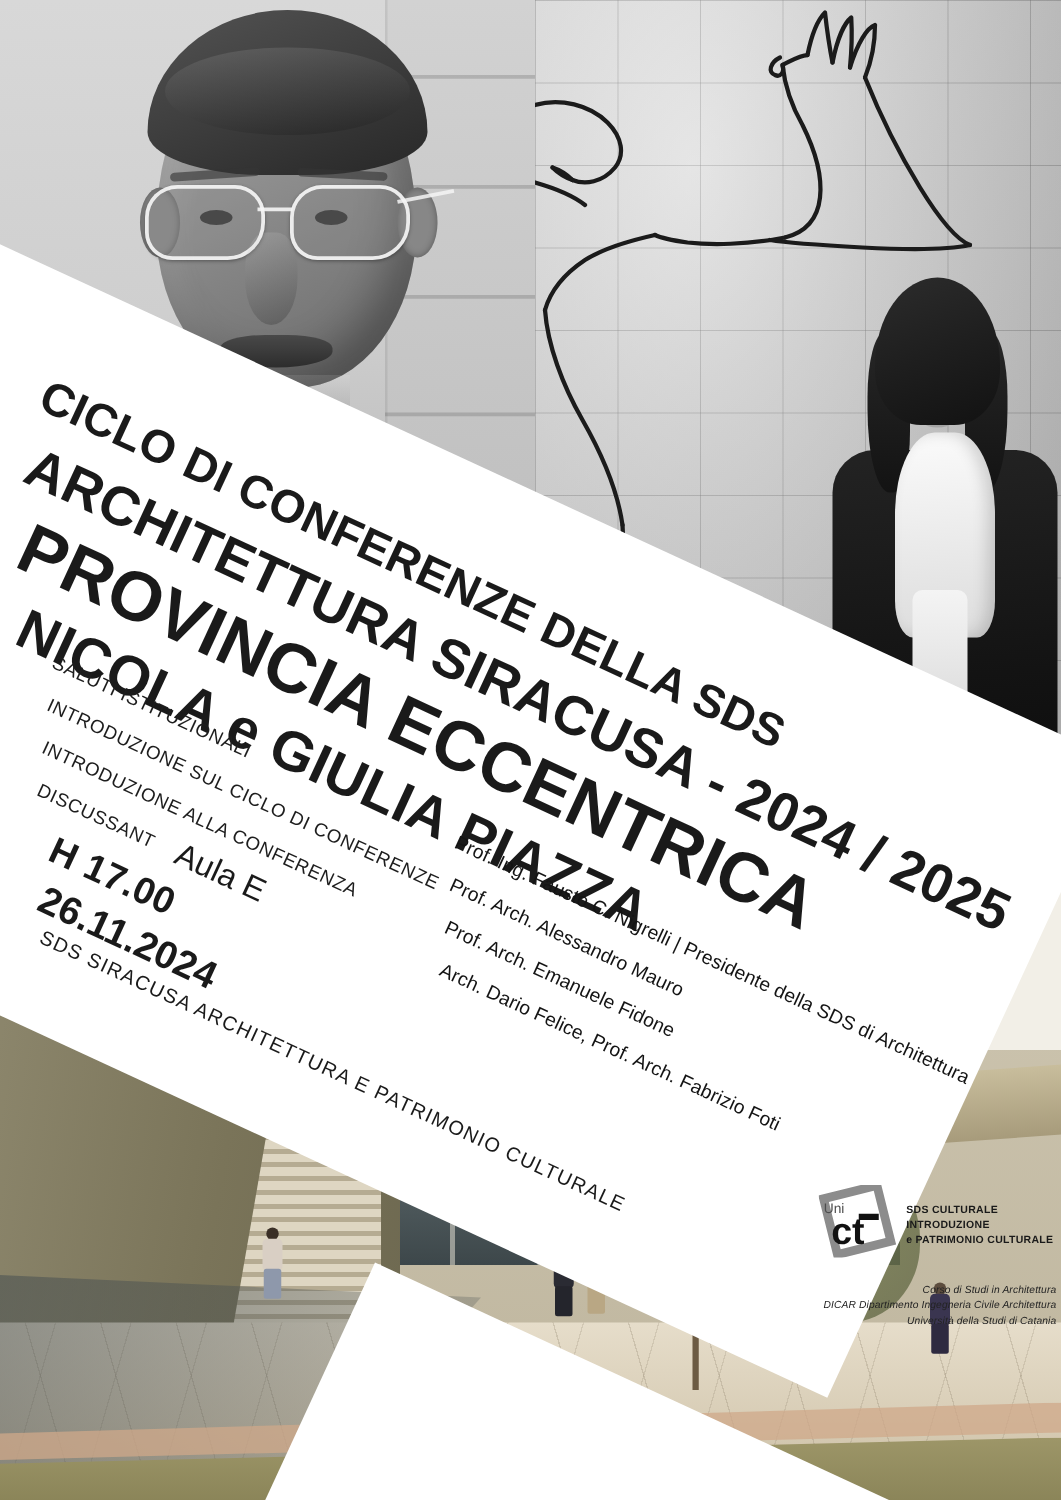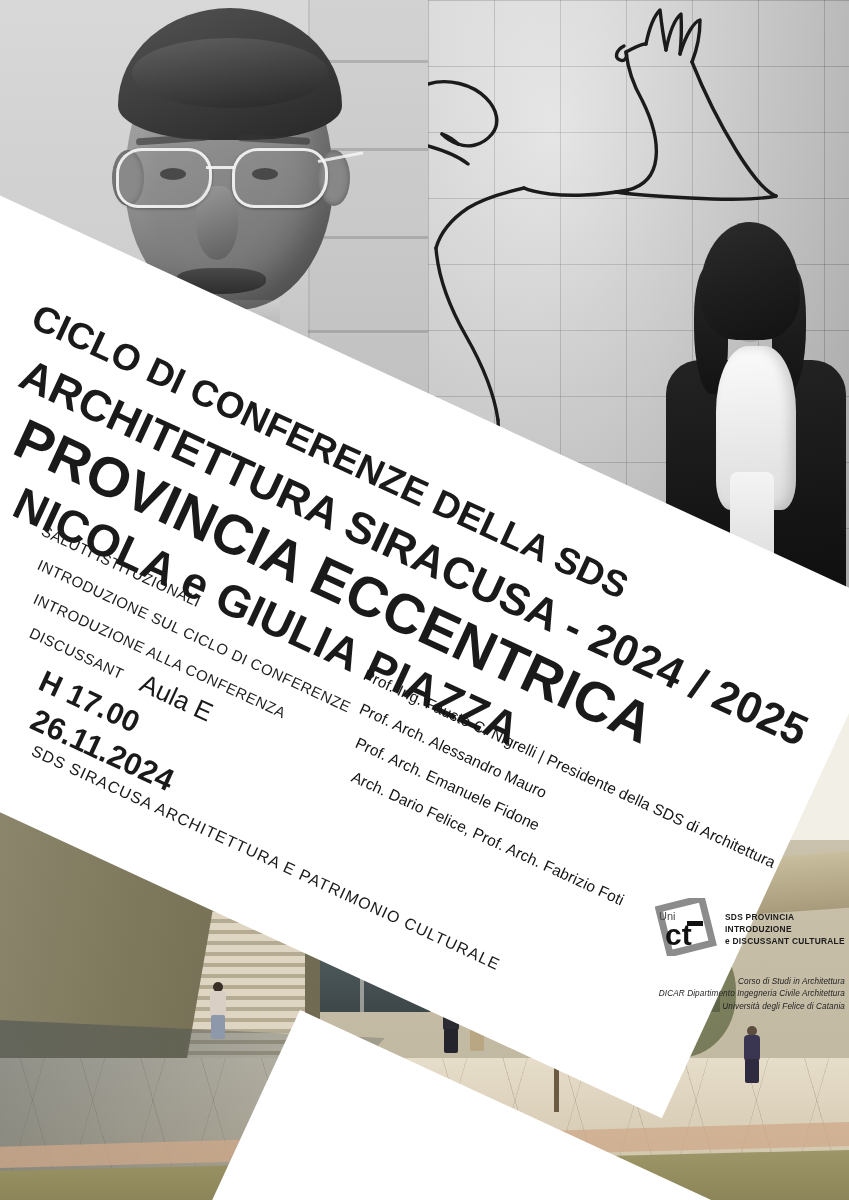--- a/index.html
+++ b/index.html
@@ -425,21 +425,21 @@
   }
   .t-footer{
     font-size:16px;
     font-weight:400;
     letter-spacing:1.1px;
   }
 
   
   .logo-block{
     position:absolute;
-    left:655px; top:898px;
+    left:655px; top:948px;
     width:190px; height:120px;
     z-index:10;
   }
   .logo-row{display:flex;align-items:center;gap:8px;}
   .logo-mark{position:relative;width:62px;height:58px;flex:0 0 auto;}
   .logo-words{
     font-size:8.4px;
     font-weight:700;
     line-height:1.45;
     letter-spacing:.25px;
@@ -632,25 +632,25 @@
         <svg viewBox="0 0 62 58" width="62" height="58">
           <g transform="rotate(-14 31 29)">
             <rect x="9" y="5" width="44" height="46" fill="none" stroke="#8c8c8c" stroke-width="7"></rect>
           </g>
           <text x="4" y="22" font-family="Liberation Sans, sans-serif" font-size="11" fill="#4d4d4d">Uni</text>
           <text x="10" y="47" font-family="Liberation Sans, sans-serif" font-size="30" font-weight="bold" fill="#111111">ct</text>
           <rect x="32" y="23" width="16" height="5" fill="#111111"></rect>
         </svg>
       </div>
       <div class="logo-words">
-        <div>SDS PROVINCIA</div>
+        <div>SDS CULTURALE</div>
         <div>INTRODUZIONE</div>
-        <div>e DISCUSSANT CULTURALE</div>
+        <div>e PATRIMONIO CULTURALE</div>
       </div>
     </div>
     <div class="logo-credits">
       <div>Corso di Studi in Architettura</div>
       <div>DICAR Dipartimento Ingegneria Civile Architettura</div>
-      <div>Università degli Felice di Catania</div>
+      <div>Università della Studi di Catania</div>
     </div>
   </div>
 
 </div>
 
 </body></html>

